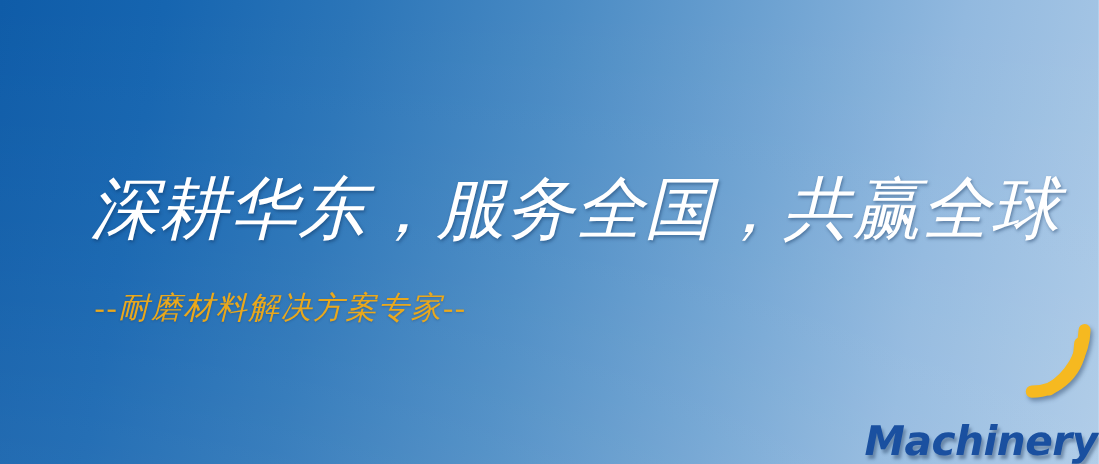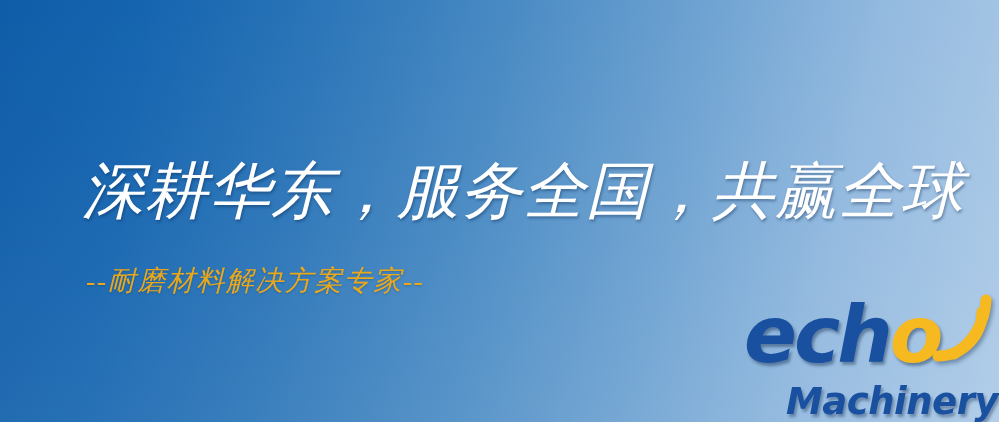--- a/index.html
+++ b/index.html
@@ -124,23 +124,20 @@
 <body>
 
 <div id="banner">
 
   <div class="headline">深耕华东，服务全国，共赢全球</div>
 
   <div class="subtitle">--耐磨材料解决方案专家--</div>
 
   <div class="logo">
 
-    <div class="logo-wordmark">
-      <span class="logo-ech">ech</span><span class="logo-o">o</span>
-    </div>
 
     <svg class="logo-waves" viewBox="0 0 78 72">
       <path d="M 18 62 A 44 44 0 0 0 62 18" fill="none" stroke="#f6b920" stroke-width="11" stroke-linecap="round"></path>
       <path d="M 40 66 A 66 66 0 0 0 72 12" fill="none" stroke="#f6b920" stroke-width="11" stroke-linecap="round" transform="translate(-6,-6)"></path>
     </svg>
 
     <div class="logo-sub">
       <span>Machinery</span><span class="logo-reg">®</span>
     </div>
 

